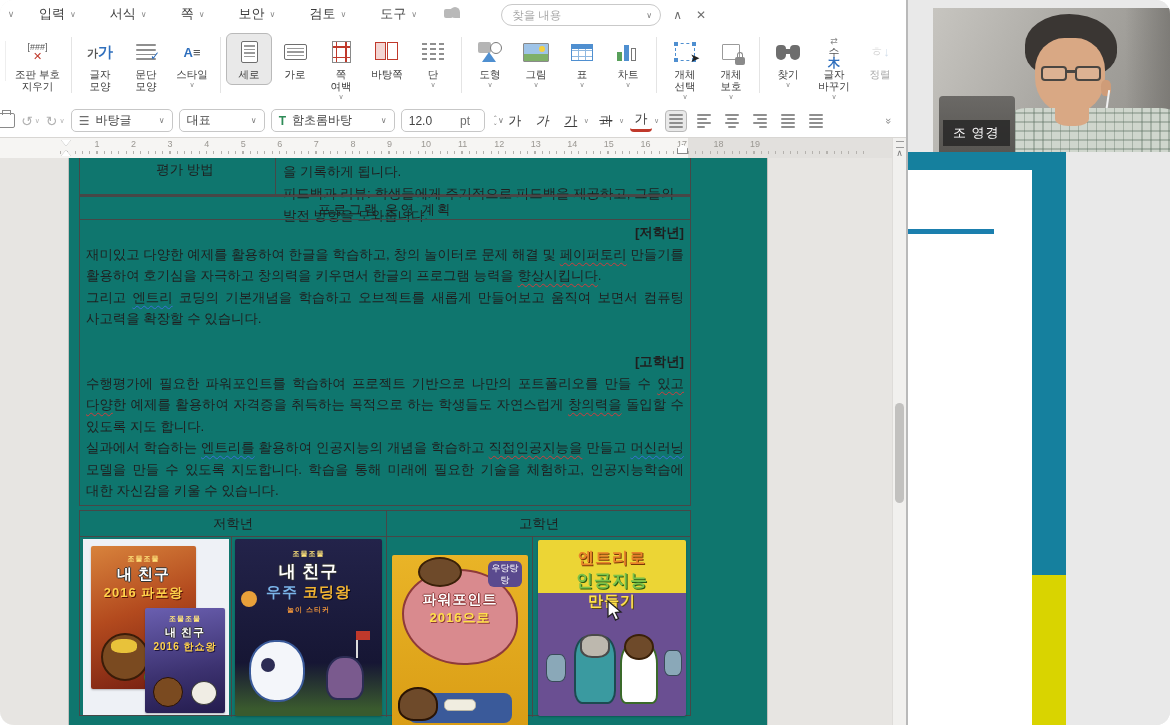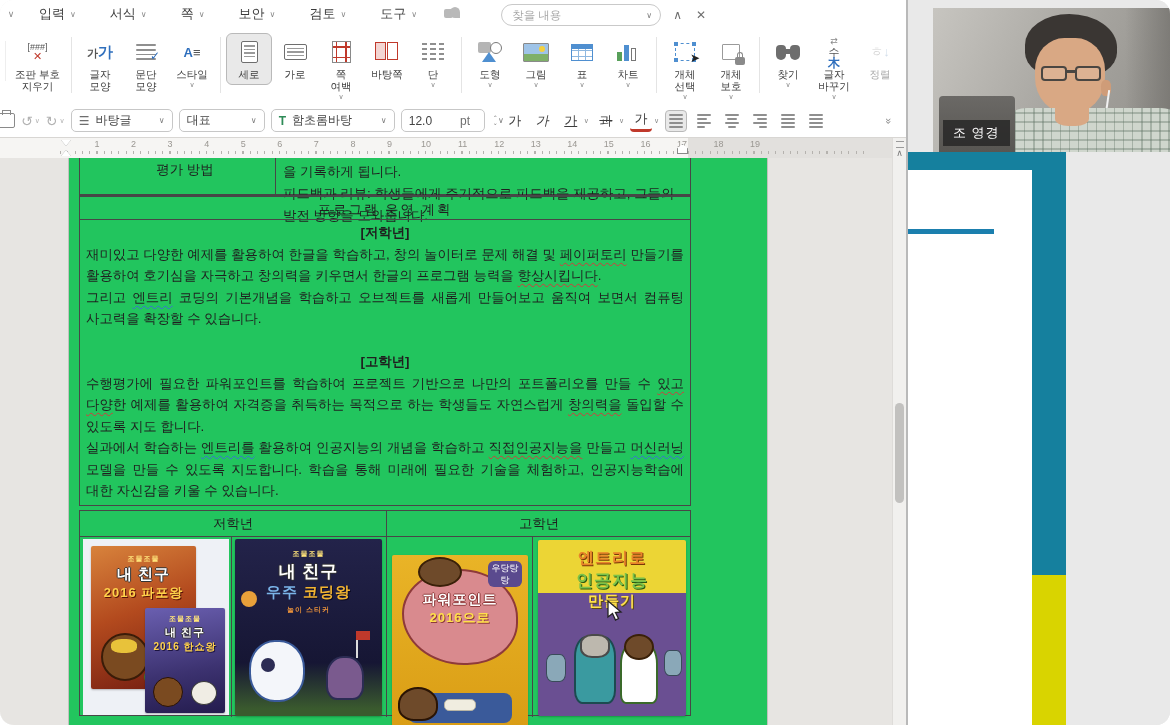--- a/index.html
+++ b/index.html
@@ -124,27 +124,27 @@
   .ruler .ticks{position:absolute;left:60px;top:13px;width:810px;height:3px;background:repeating-linear-gradient(90deg,#b5b2ae 0 1px,transparent 1px 7.3px);}
   .ruler .num{position:absolute;top:1px;font-size:9px;color:#9a9792;transform:translateX(-50%);}
   .marker-left{position:absolute;left:61px;top:2px;width:10px;height:16px;}
   .marker-left i{position:absolute;left:0;width:0;height:0;border-left:5px solid transparent;border-right:5px solid transparent;}
   .marker-left i:nth-child(1){top:0;border-top:6px solid #fff;filter:drop-shadow(0 0 .5px #777);}
   .marker-left i:nth-child(2){bottom:0;border-bottom:6px solid #fff;filter:drop-shadow(0 0 .5px #777);}
   .marker-right{position:absolute;left:677px;top:6px;width:11px;height:10px;background:#fff;border:1px solid #8a8a8a;box-sizing:border-box;clip-path:polygon(50% 0,100% 45%,100% 100%,0 100%,0 45%);}
 
   
   .workspace{position:absolute;left:0;top:158px;width:892px;height:567px;background:#e7e5e2;overflow:hidden;}
-  .page{position:absolute;left:68px;top:0;width:698px;height:567px;background:#22c55e;border-left:1px solid #c3c1be;border-right:1px solid #c3c1be;overflow:hidden;}
+  .page{position:absolute;left:68px;top:0;width:698px;height:567px;background:#0f766e;border-left:1px solid #c3c1be;border-right:1px solid #c3c1be;overflow:hidden;}
   .bx{position:absolute;box-sizing:border-box;}
   .doc-text{font-size:13.4px;color:#1f1f1f;}
   .sq-red{text-decoration:underline wavy #d23c3c 1px;text-underline-offset:3px;}
   .sq-blue{text-decoration:underline wavy #3b6fd4 1px;text-underline-offset:3px;}
   .para{text-align:justify;line-height:21.5px;word-break:keep-all;}
-  .para.heading{font-weight:700;text-align:center;}
+  .para.heading{font-weight:700;text-align:right;}
   .para.blank{height:21.5px;}
 
   
   .cover{position:absolute;border-radius:2px;overflow:hidden;box-shadow:0 1px 2px rgba(0,0,0,.25);}
   .cv-t{text-align:center;font-weight:700;letter-spacing:1px;}
   .photo1{background:#eef1f6;}
   .cover.papo{background:linear-gradient(160deg,#d8833c 0%,#b34a1e 45%,#6e1a10 100%);}
   .cover.hanso{background:linear-gradient(170deg,#6a5fb0 0%,#3c3270 60%,#241c4e 100%);}
   .cover.coding{background:linear-gradient(#23234a,#161634 70%,#3a5a2e 96%);}
   .cover.ppt{background:linear-gradient(#e9b427,#d99c14);}

